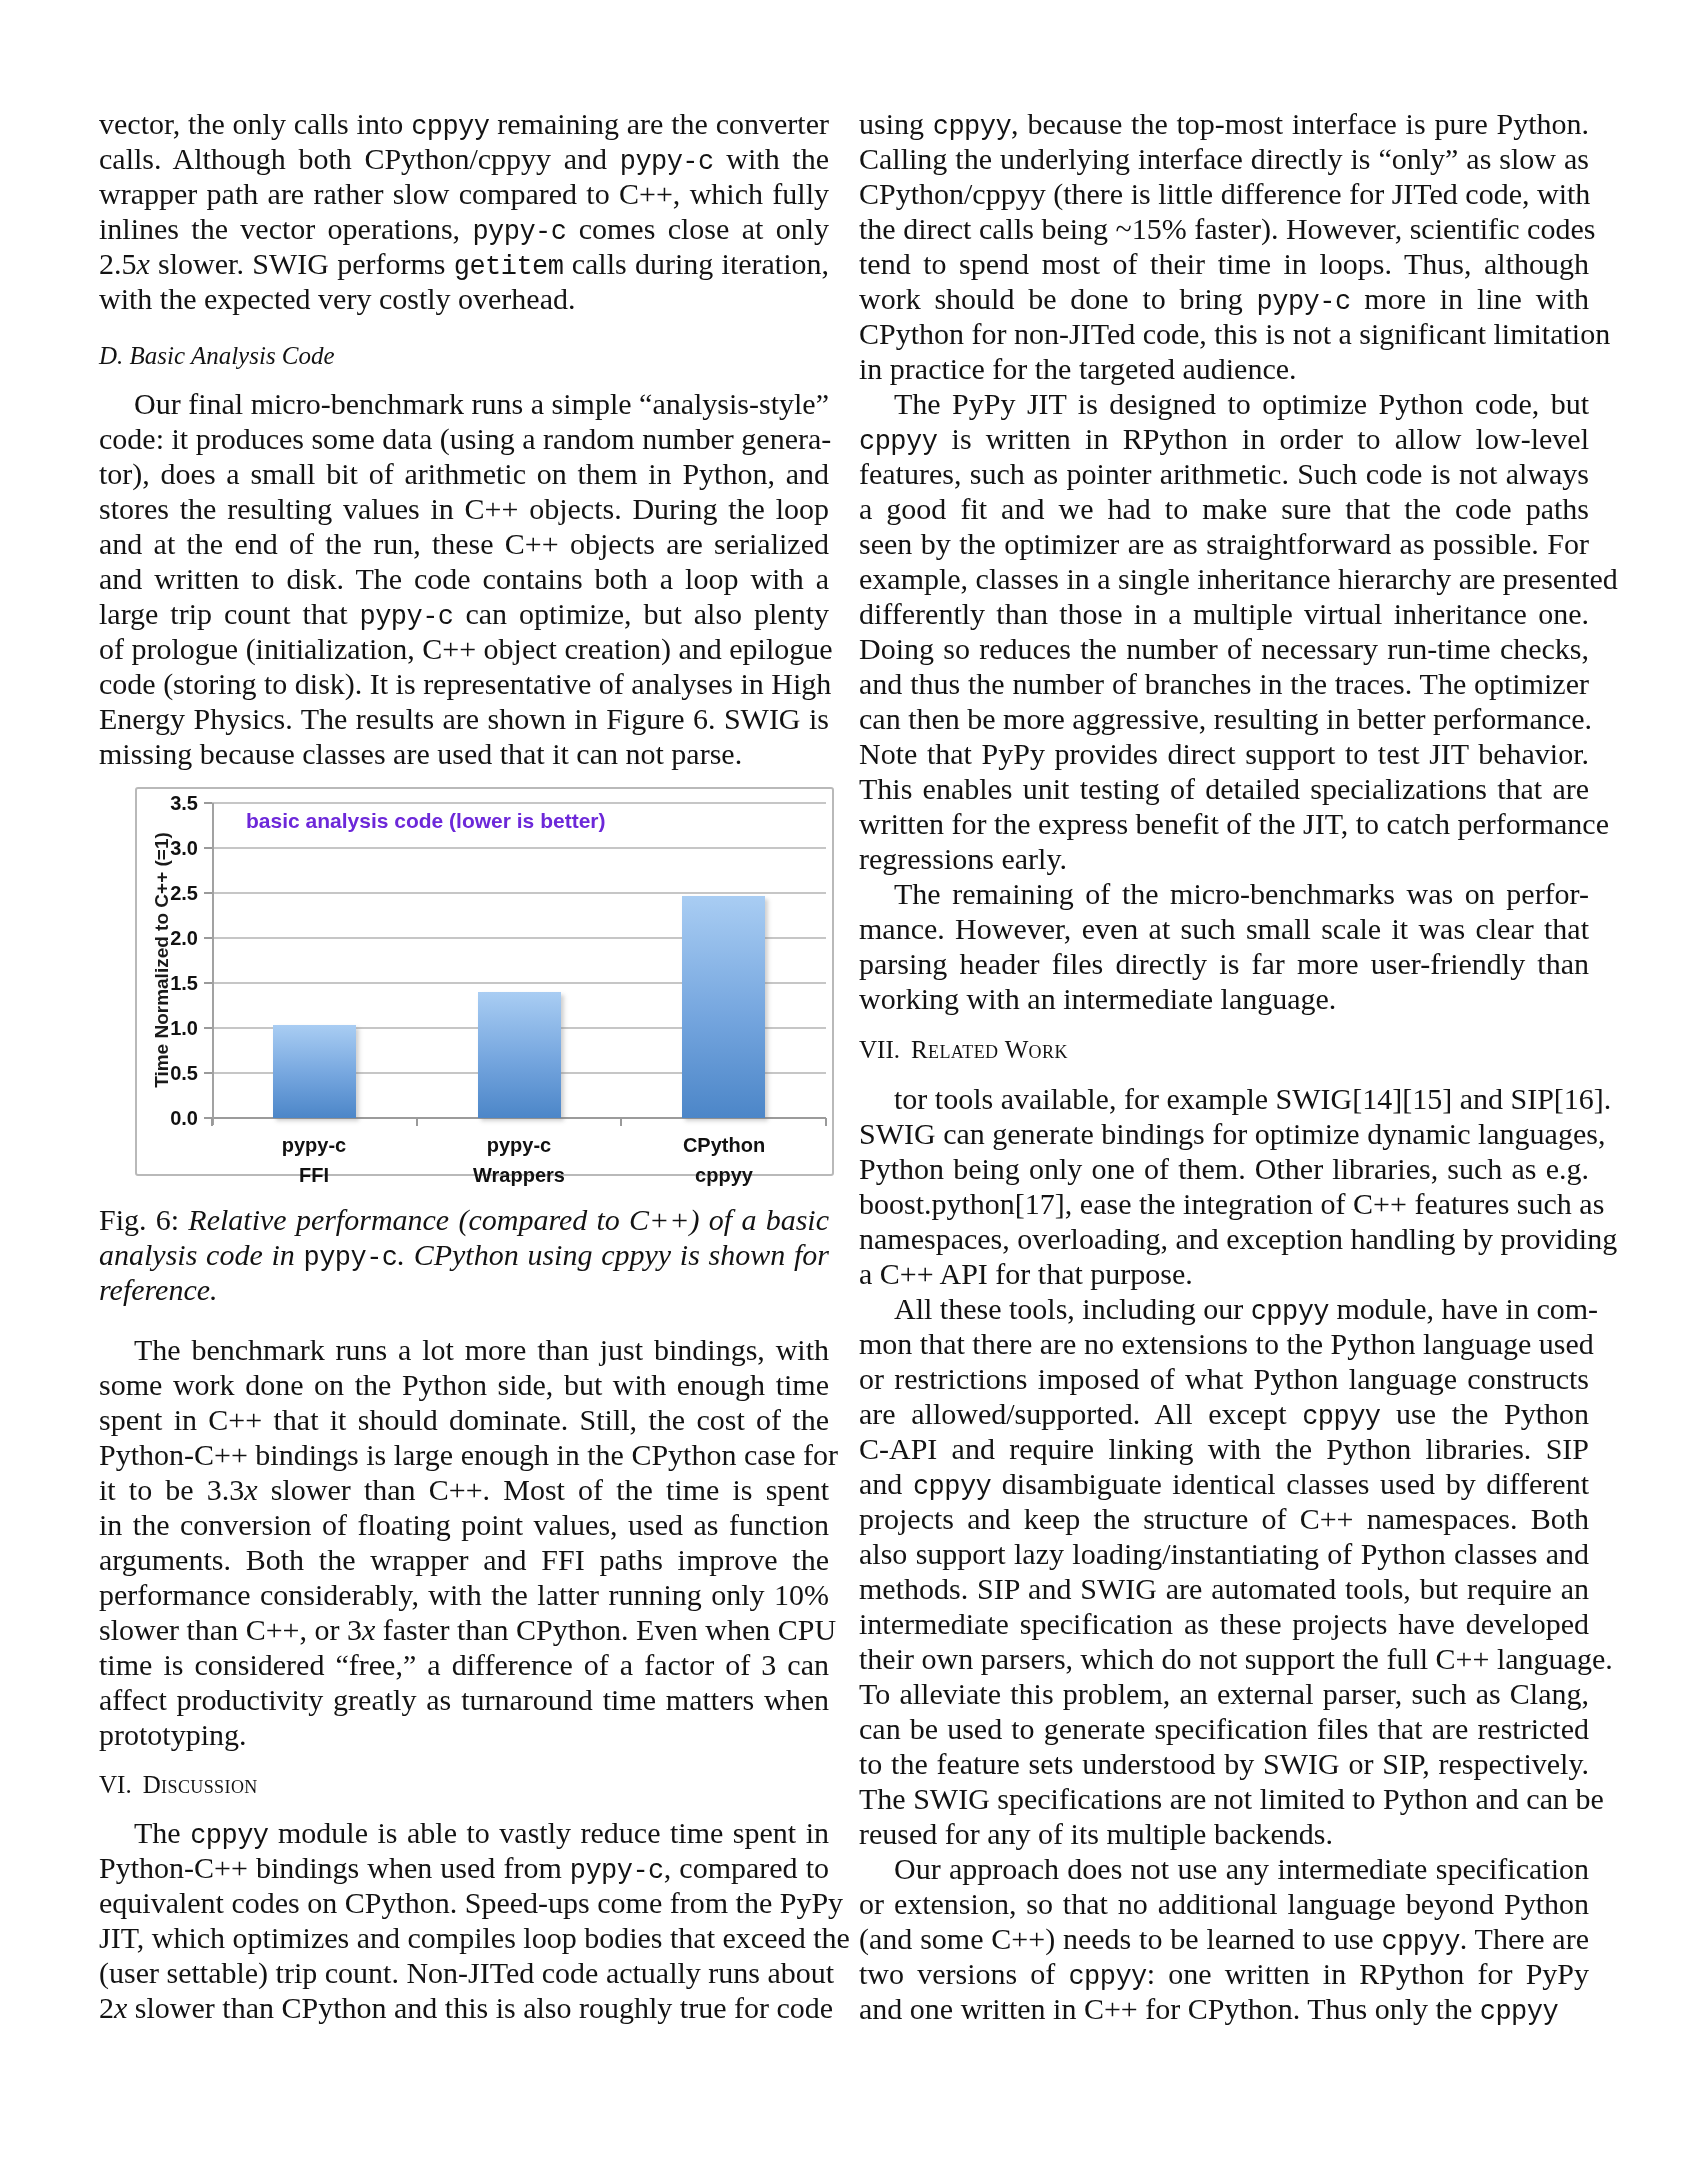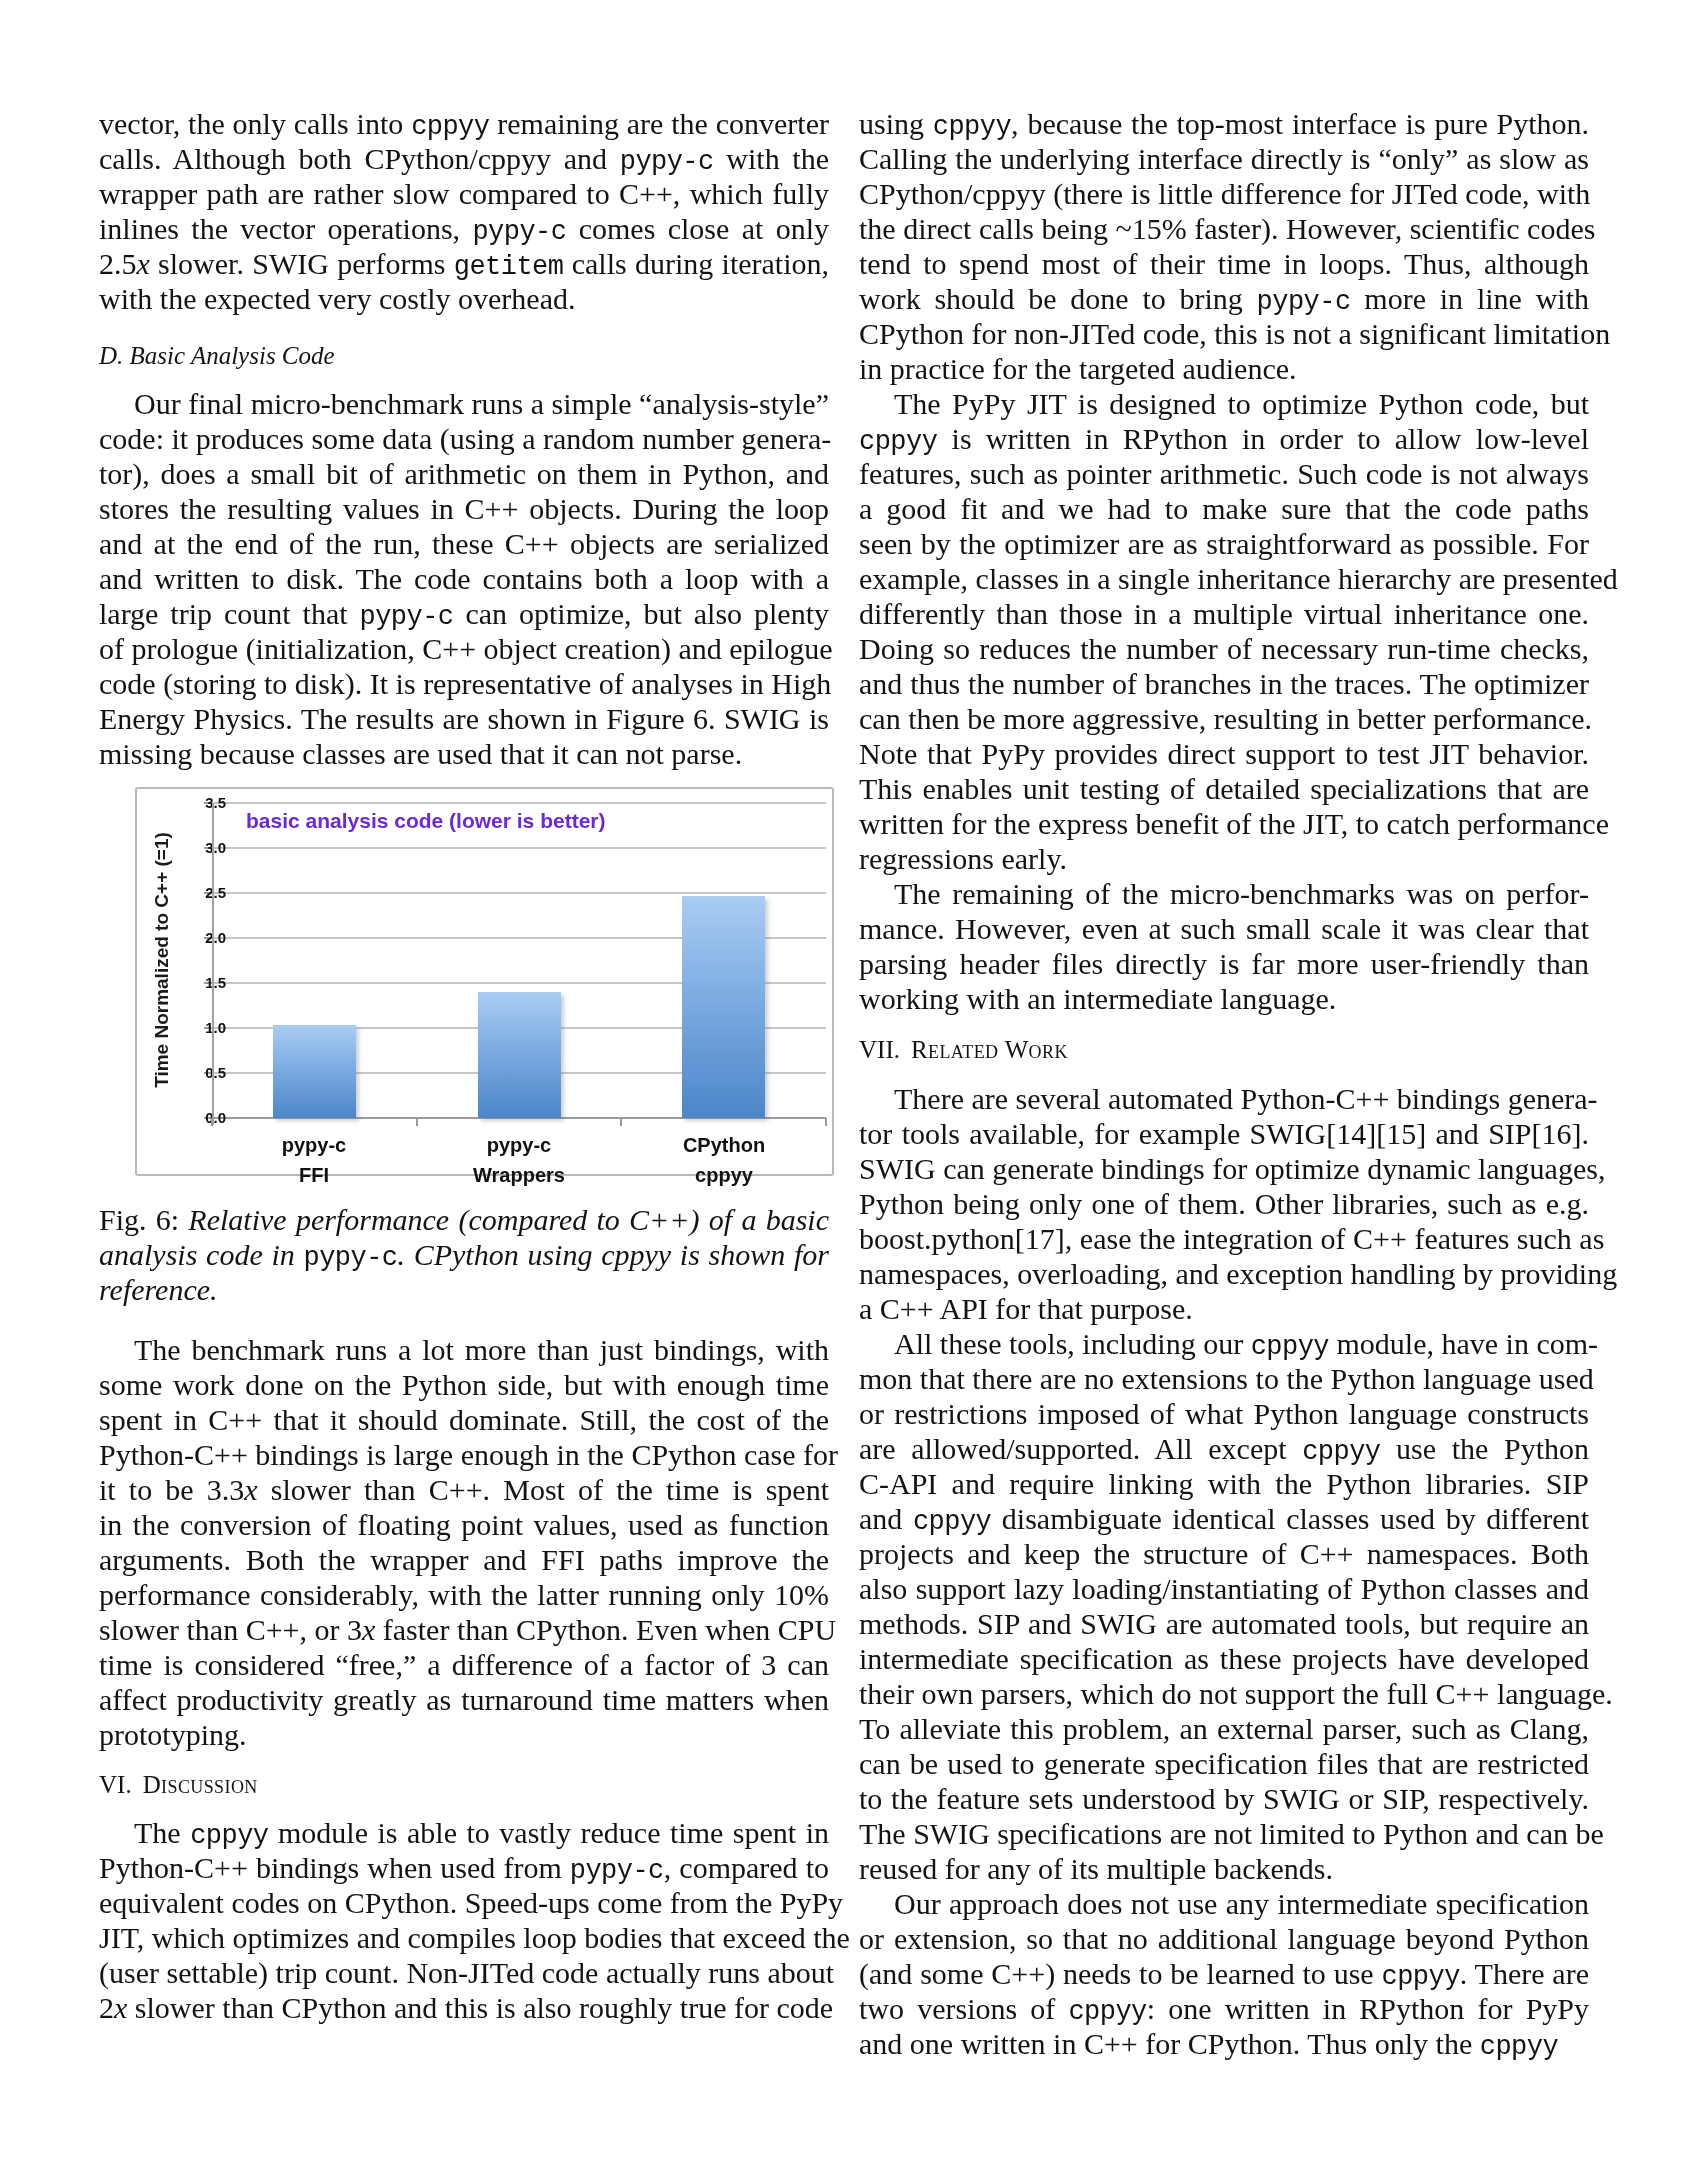--- a/index.html
+++ b/index.html
@@ -47,21 +47,21 @@
     position:absolute;left:-133px;top:158px;width:315px;height:26px;
     transform:rotate(-90deg);transform-origin:center;
     text-align:center;font-size:19px;font-weight:bold;color:#1a1a1a;line-height:26px;
   }
   .grid{position:absolute;height:2px;background:#c6c6c6;}
   .grid.baseline{background:#9b9b9b;}
   .ytick{position:absolute;width:8px;height:2px;background:#9a9a9a;}
   .xtick{position:absolute;width:2px;height:8px;background:#9a9a9a;}
   .ylab{
     position:absolute;left:0;width:61px;height:20px;line-height:20px;
-    text-align:right;font-size:15px;font-weight:bold;color:#111;padding-left:28px;
+    text-align:right;font-size:20px;font-weight:bold;color:#111;
   }
   .bar{
     position:absolute;width:83px;
     background:linear-gradient(180deg,#a9cdf3 0%,#74a5de 55%,#4c86c8 100%);
     box-shadow:3px 3px 4px rgba(120,120,120,0.35);
   }
   .xlab{
     position:absolute;width:178px;text-align:center;font-size:20px;font-weight:bold;
     color:#111;line-height:30px;
   }
@@ -208,21 +208,20 @@
   <div class="para indent">
       <div class="line"><span>The remaining of the micro-benchmarks was on perfor-</span></div>
       <div class="line"><span>mance. However, even at such small scale it was clear that</span></div>
       <div class="line"><span>parsing header files directly is far more user-friendly than</span></div>
       <div class="line end"><span>working with an intermediate language.</span></div>
     </div>
   <div class="sechead" id="relatedwork-heading">
     <span class="num">VII.</span><span class="sc">Related Work</span>
   </div>
   <div class="para indent">
-      <div class="line"><span>There are several automated Python-C++ bindings genera-</span></div>
       <div class="line"><span>tor tools available, for example SWIG[14][15] and SIP[16].</span></div>
       <div class="line"><span>SWIG can generate bindings for optimize dynamic languages,</span></div>
       <div class="line"><span>Python being only one of them. Other libraries, such as e.g.</span></div>
       <div class="line"><span>boost.python[17], ease the integration of C++ features such as</span></div>
       <div class="line"><span>namespaces, overloading, and exception handling by providing</span></div>
       <div class="line end"><span>a C++ API for that purpose.</span></div>
     </div>
   <div class="para indent">
       <div class="line"><span>All these tools, including our </span><span class="tt">cppyy</span><span> module, have in com-</span></div>
       <div class="line"><span>mon that there are no extensions to the Python language used</span></div>

